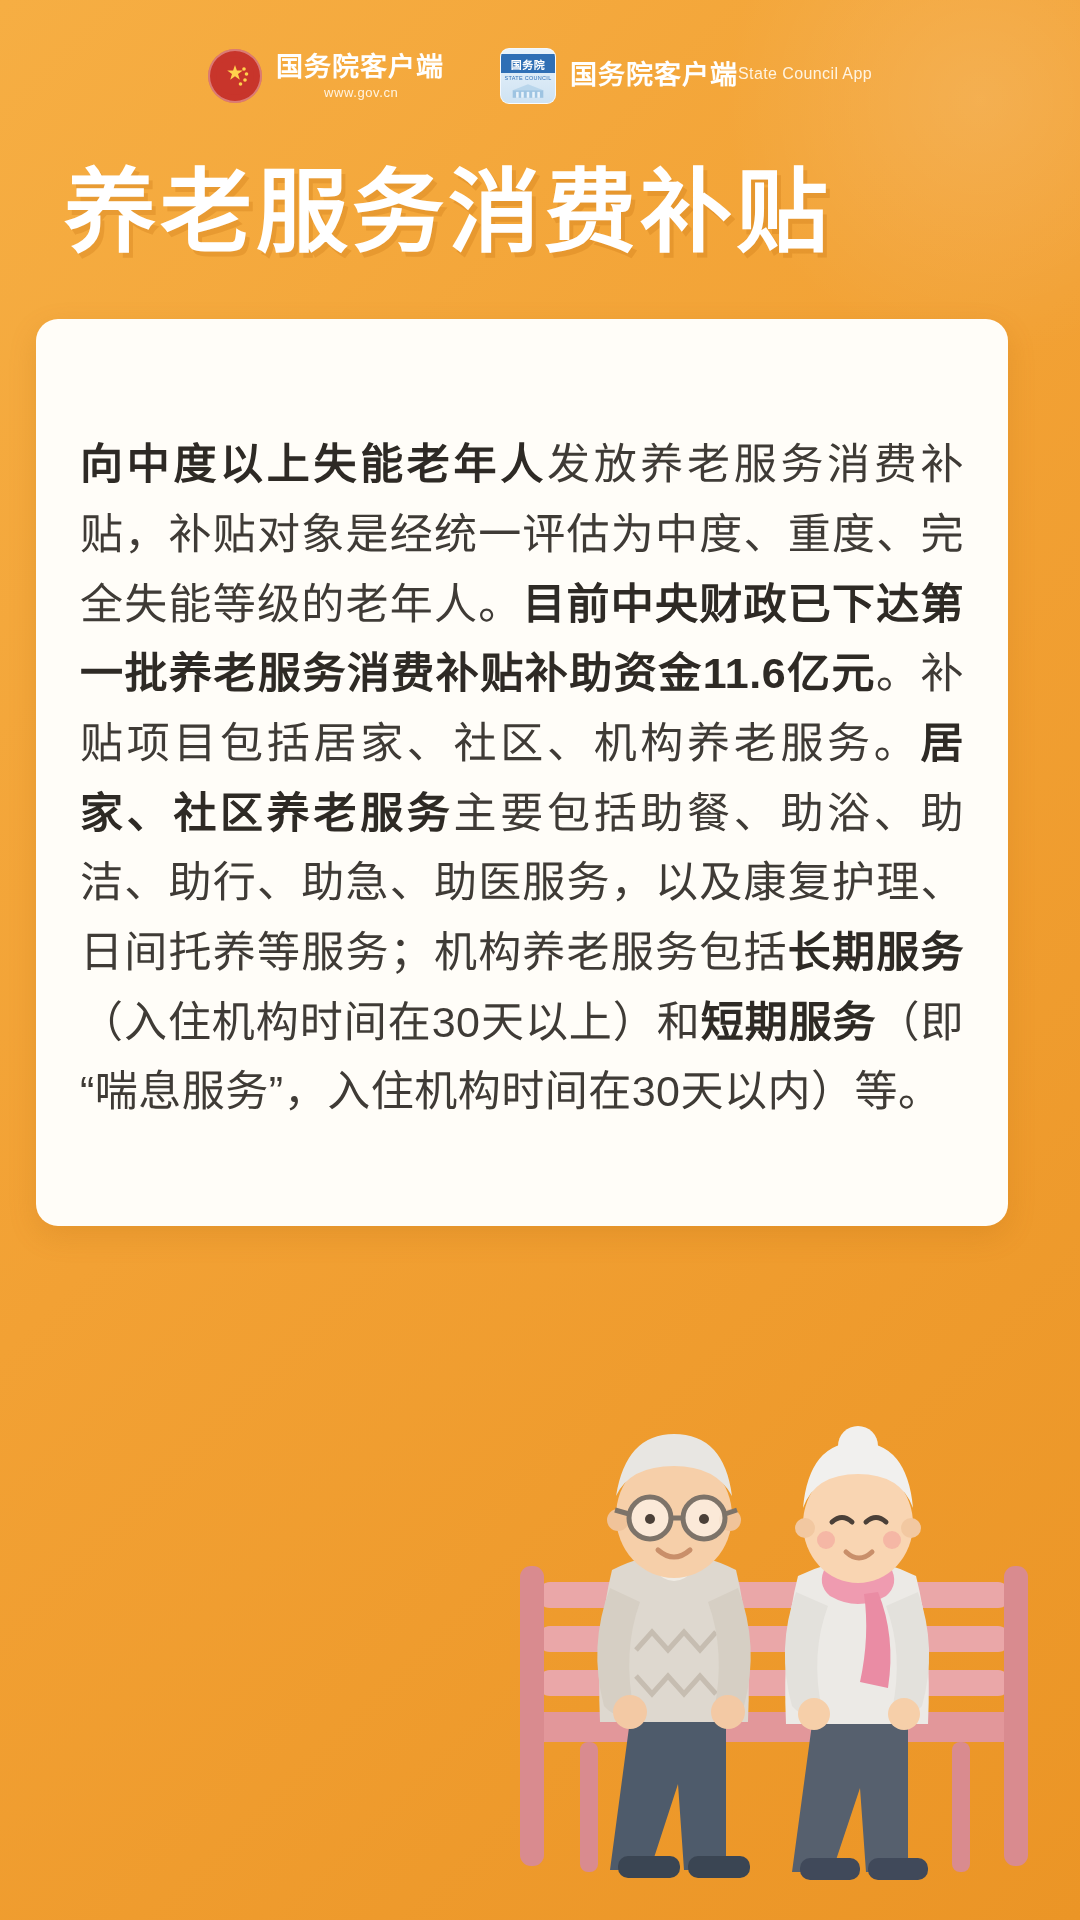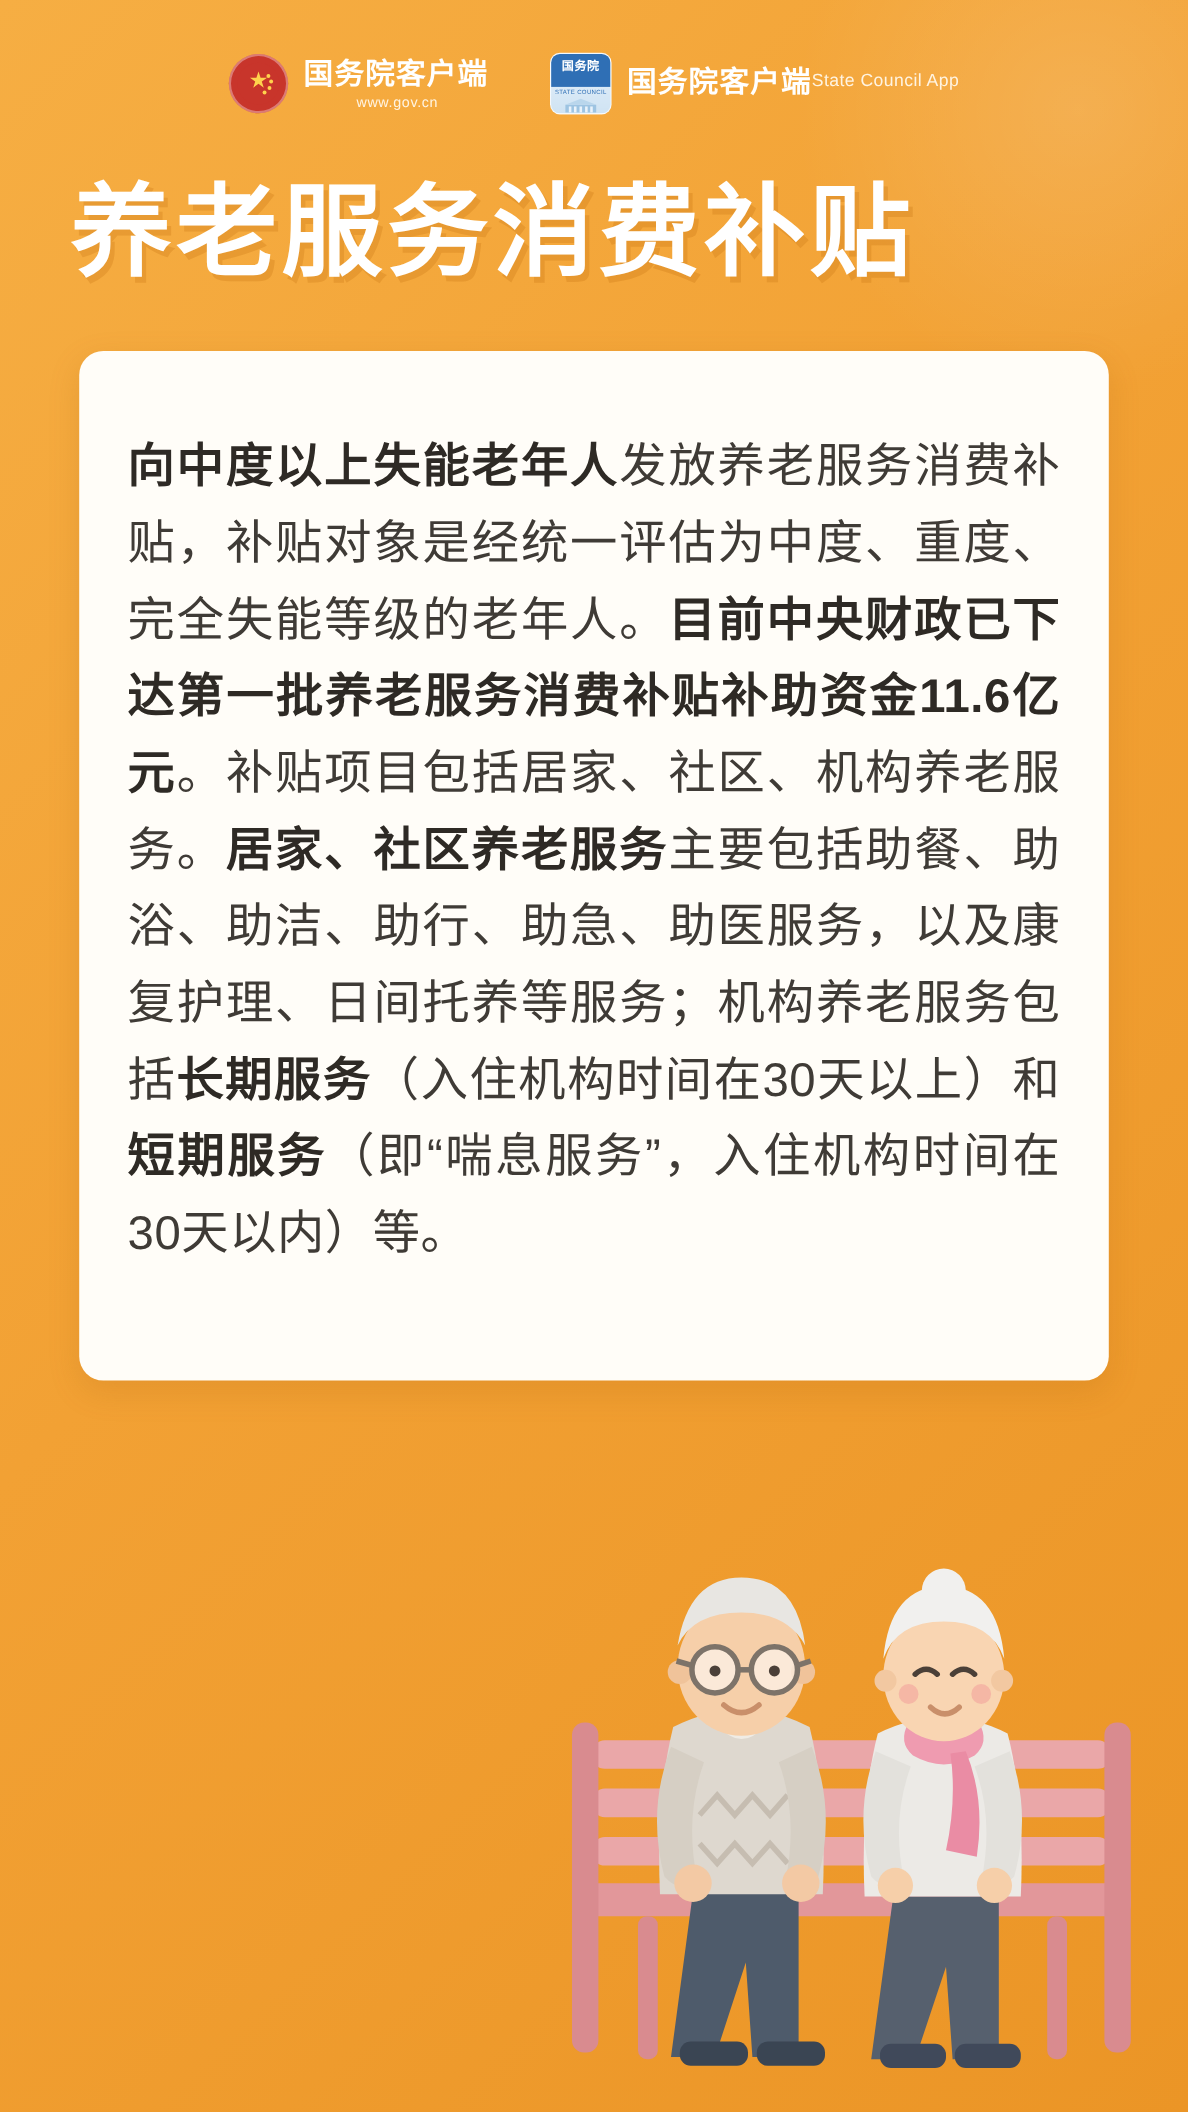--- a/index.html
+++ b/index.html
@@ -96,21 +96,21 @@
     overflow: hidden;
     position: relative;
   }
   .app-badge .top {
     width: 100%;
     text-align: center;
     font-size: 11px;
     font-weight: bold;
     color: #ffffff;
     background: #2f6fb5;
-    padding: 2px 0 12px;
+    padding: 2px 0 1px;
     letter-spacing: 0.5px;
   }
   .app-badge .mid {
     font-size: 5.5px;
     color: #2f6fb5;
     letter-spacing: 0.3px;
     margin-top: 2px;
   }
   .app-badge .bldg {
     width: 34px;
@@ -147,25 +147,25 @@
     font-weight: bold;
     color: #ffffff;
     letter-spacing: 4px;
     line-height: 1;
     text-shadow: 4px 5px 0 rgba(199, 114, 19, 0.28);
   }
 
   
   .card {
     position: relative;
-    margin: 52px 72px 0 72px;
+    margin: 52px 72px 0 36px;
     background: #fffdf8;
     border-radius: 22px;
     box-shadow: 0 10px 28px rgba(168, 96, 14, 0.18);
-    padding: 28px 44px 56px 44px;
+    padding: 68px 44px 56px 44px;
     box-sizing: border-box;
   }
   .body-text {
     font-size: 43px;
     line-height: 1.62;
     color: #3f3b36;
     text-align: justify;
     letter-spacing: 0.5px;
   }
   .body-text b {

